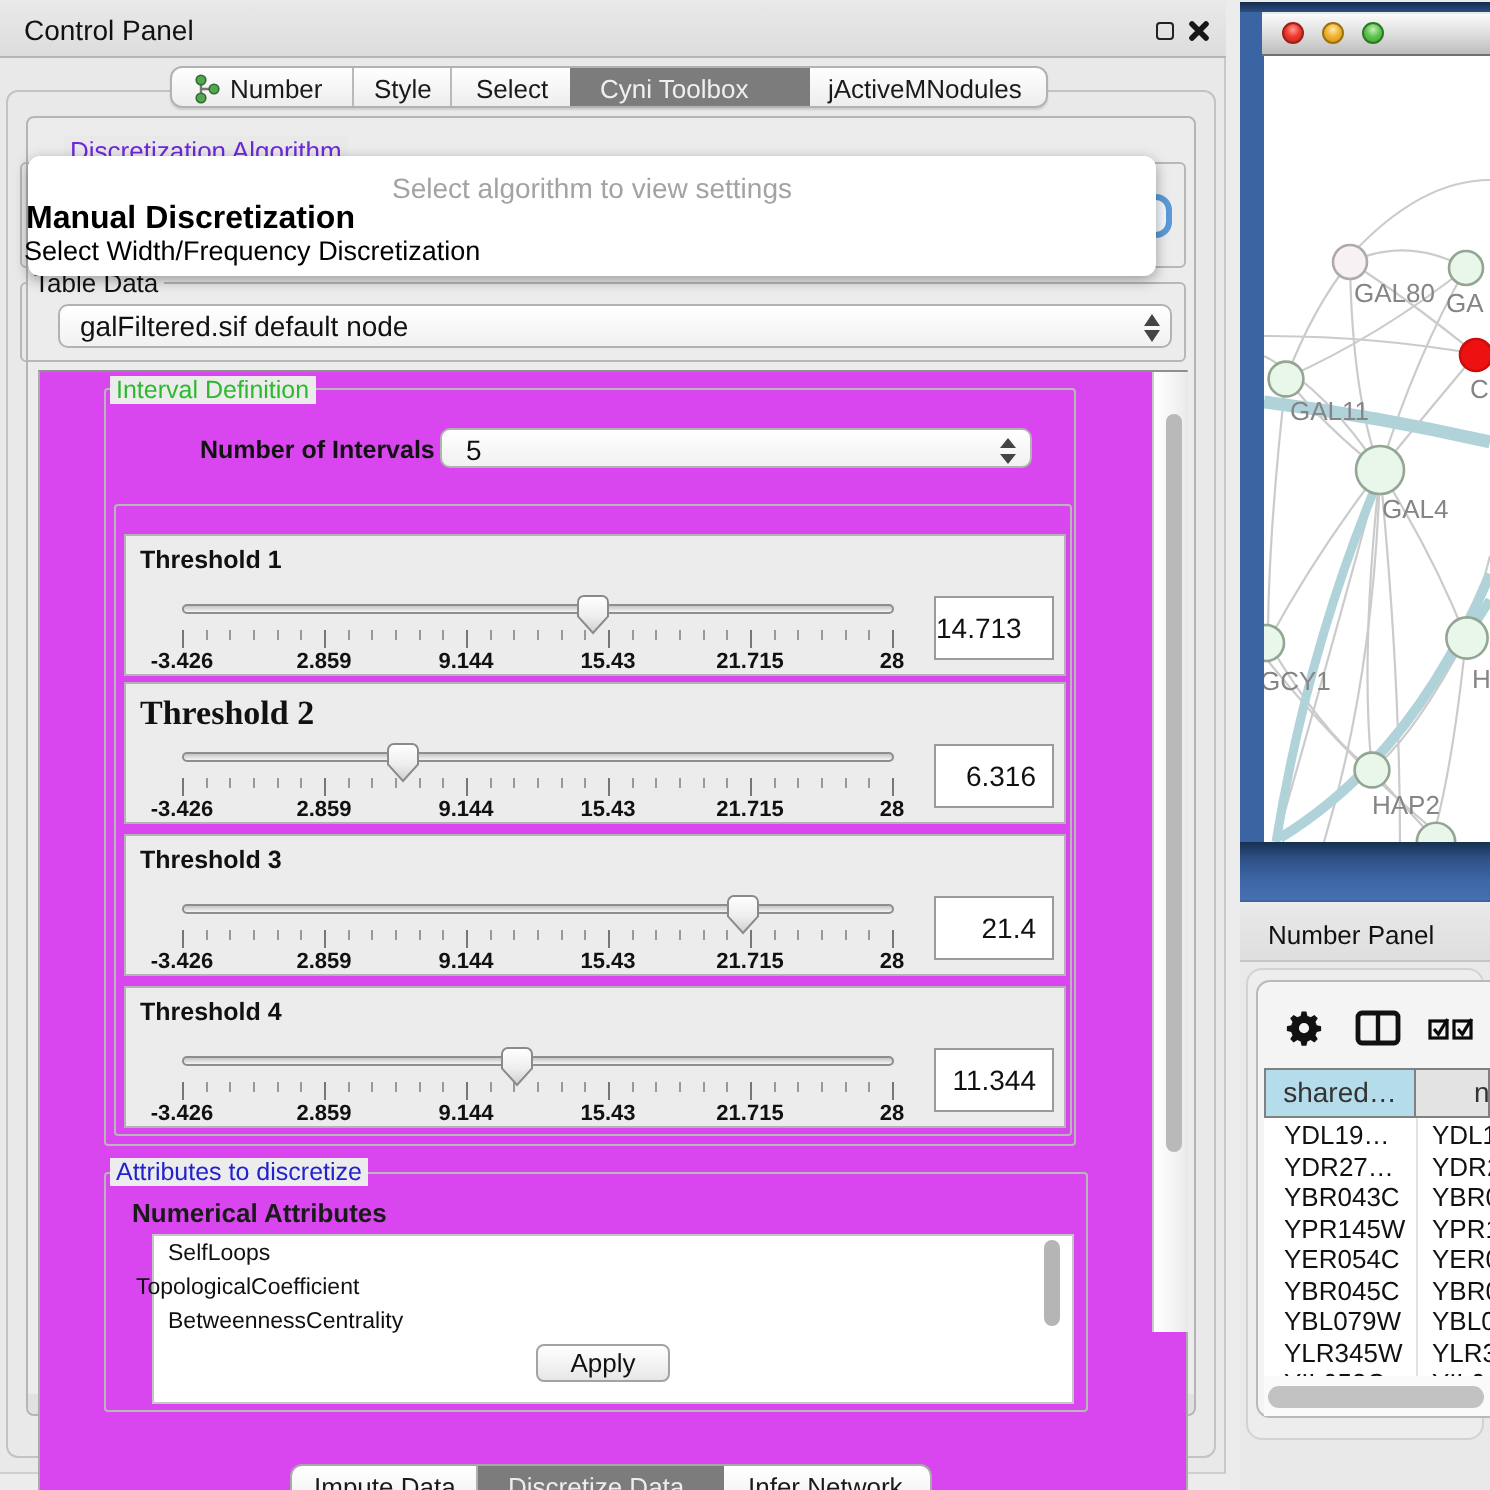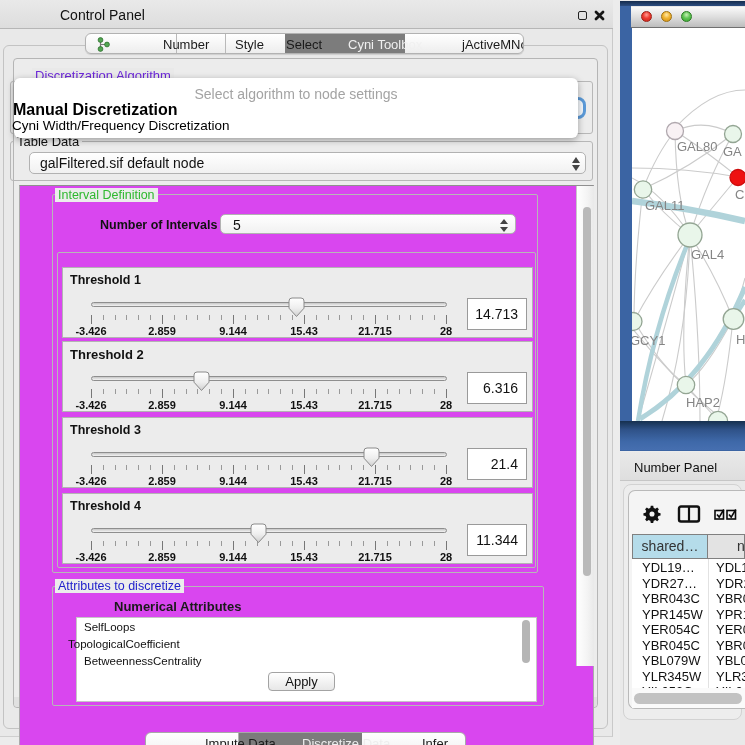--- a/index.html
+++ b/index.html
@@ -1,19 +1,19 @@
 <!DOCTYPE html>
 <html><head>
 <meta charset="utf-8">
 <style>
 * { margin:0; padding:0; box-sizing:border-box; }
 html,body { width:745px; height:745px; background:#ececec; font-family:"Liberation Sans", sans-serif; overflow:hidden; }
 #page { position:relative; width:745px; height:745px; background:#ececec; }
 .abs { position:absolute; }
-.t13 { font-size:13px; color:#1a1a1a;margin-left:48px; }
+.t13 { font-size:13px; color:#1a1a1a; }
 .bold { font-weight:bold; }
 .groupbox { border:1px solid #b7b7b7; border-radius:3px; }
 .grouplab { position:absolute; font-size:13px; background:#ececec; padding:0 3px; white-space:nowrap; }
 .combo { position:absolute; background:linear-gradient(#ffffff,#f1f1f1); border:1px solid #b2b2b2; border-radius:5px; font-size:13px; color:#111; }
 .updn { position:absolute; width:0; height:0; }
 </style>
 </head>
 <body>
 <div id="page">
 
@@ -74,24 +74,24 @@
     <svg class="abs" style="left:287.5px;top:297px;" width="17" height="21" viewBox="0 0 17 21">
       <defs>
             <linearGradient id="g1" x1="0" y1="0" x2="0" y2="1">
               <stop offset="0" stop-color="#ffffff"></stop>
               <stop offset="0.55" stop-color="#eeeeee"></stop>
               <stop offset="1" stop-color="#cfcfcf"></stop>
             </linearGradient>
           </defs>
       <path d="M1,4 a3,3 0 0 1 3,-3 h9 a3,3 0 0 1 3,3 v7.2 l-7.5,8.3 l-7.5,-8.3 z" fill="url(#g1)" stroke="#8a8a8a" stroke-width="1"></path>
     </svg>
-    <div class="abs" style="left:467px;top:298px;width:60px;height:32px;background:#ffffff;border:1px solid #9a9a9a;font-size:14px;color:#111;text-align:right;padding-right:8px;line-height:30px;">14.713</div>
+    <div class="abs" style="left:467px;top:298px;width:60px;height:32px;background:#ffffff;border:1px solid #9a9a9a;font-size:14px;color:#111;padding-right:8px;line-height:30px;">14.713</div>
 
     <div class="abs" style="left:62px;top:341px;width:471px;height:71px;border:1px solid #b3b3b3;background:#ececec;"></div>
-    <div class="abs bold" style="font-size:13px;color:#111;left:70px;top:347px;">Threshold 2</div>
+    <div class="abs bold" style="font-size:17px;color:#111;left:70px;top:347px;font-family:Liberation Serif, serif;">Threshold 2</div>
     <div class="abs" style="left:91px;top:376px;width:356px;height:5px;border:1px solid #8e8e8e;border-radius:3px;background:linear-gradient(#c6c6c6,#f4f4f4);"></div>
     <div class="abs" style="left:91px;top:389px;width:357px;height:5px;background:repeating-linear-gradient(to right,#999 0,#999 1px,transparent 1px,transparent 11.833px);"></div>
     <div class="abs" style="left:91px;top:389px;width:1px;height:9px;background:#777;"></div>
     <div class="abs" style="left:162px;top:389px;width:1px;height:9px;background:#777;"></div>
     <div class="abs" style="left:233px;top:389px;width:1px;height:9px;background:#777;"></div>
     <div class="abs" style="left:304px;top:389px;width:1px;height:9px;background:#777;"></div>
     <div class="abs" style="left:375px;top:389px;width:1px;height:9px;background:#777;"></div>
     <div class="abs" style="left:446px;top:389px;width:1px;height:9px;background:#777;"></div>
     <div class="abs" style="left:66px;top:399px;width:50px;text-align:center;font-size:11px;font-weight:bold;color:#111;">-3.426</div>
     <div class="abs" style="left:137px;top:399px;width:50px;text-align:center;font-size:11px;font-weight:bold;color:#111;">2.859</div>
@@ -177,23 +177,23 @@
     <div class="abs" style="left:522px;top:620px;width:8px;height:43px;background:#b5b5b5;border-radius:4px;"></div>
   </div>
 </div>
 
 <div class="abs" style="left:576px;top:186px;width:18px;height:480px;background:linear-gradient(to right,#ffffff,#f4f4f4 60%,#e9e9e9);border-left:1px solid #c9c9c9;"></div>
 <div class="abs" style="left:583px;top:207px;width:8px;height:369px;background:#b9b9b9;border-radius:4px;"></div>
 
 <div class="abs" style="left:268px;top:672px;width:67px;height:19px;background:linear-gradient(#ffffff,#e7e7e7);border:1px solid #a3a3a3;border-radius:4px;text-align:center;font-size:13px;color:#111;line-height:17px;">Apply</div>
 
 <div class="abs" style="left:14px;top:78px;width:564px;height:60px;background:#ffffff;border-radius:6px;box-shadow:0 2px 7px rgba(0,0,0,0.35);"></div>
-<div class="abs" style="left:0;top:86px;width:592px;text-align:center;font-size:14px;color:#a3a3a3;">Select algorithm to node settings</div>
+<div class="abs" style="left:0;top:86px;width:592px;text-align:center;font-size:14px;color:#a3a3a3;">Select algorithm to view settings</div>
 <div class="abs bold" style="left:13px;top:101px;font-size:16px;color:#000;">Manual Discretization</div>
-<div class="abs" style="left:12px;top:118px;font-size:13.5px;color:#000;">Cyni Width/Frequency Discretization</div>
+<div class="abs" style="left:12px;top:118px;font-size:13.5px;color:#000;">Select Width/Frequency Discretization</div>
 
 <div class="abs" style="left:85px;top:33px;width:439px;height:21px;background:linear-gradient(#ffffff,#ededed);border:1px solid #b2b2b2;border-radius:6px;box-shadow:0 1px 1px rgba(0,0,0,0.12);overflow:hidden;">
   <div style="position:absolute;left:0;top:0;width:91px;height:21px;border-right:1px solid #b9b9b9;"></div>
   <div style="position:absolute;left:91px;top:0;width:49px;height:21px;border-right:1px solid #b9b9b9;"></div>
   <div style="position:absolute;left:140px;top:0;width:59px;height:21px;"></div>
   <div style="position:absolute;left:199px;top:0;width:120px;height:21px;background:#7c7c7c;"></div>
   <div style="position:absolute;left:319px;top:0;width:120px;height:21px;"></div>
   <svg style="position:absolute;left:11px;top:3px;" width="14" height="15" viewBox="0 0 14 15">
     <line x1="3.5" y1="3" x2="3.5" y2="13" stroke="#777" stroke-width="1.2"></line>
     <line x1="3.5" y1="7.5" x2="9" y2="7.5" stroke="#777" stroke-width="1.2"></line>

